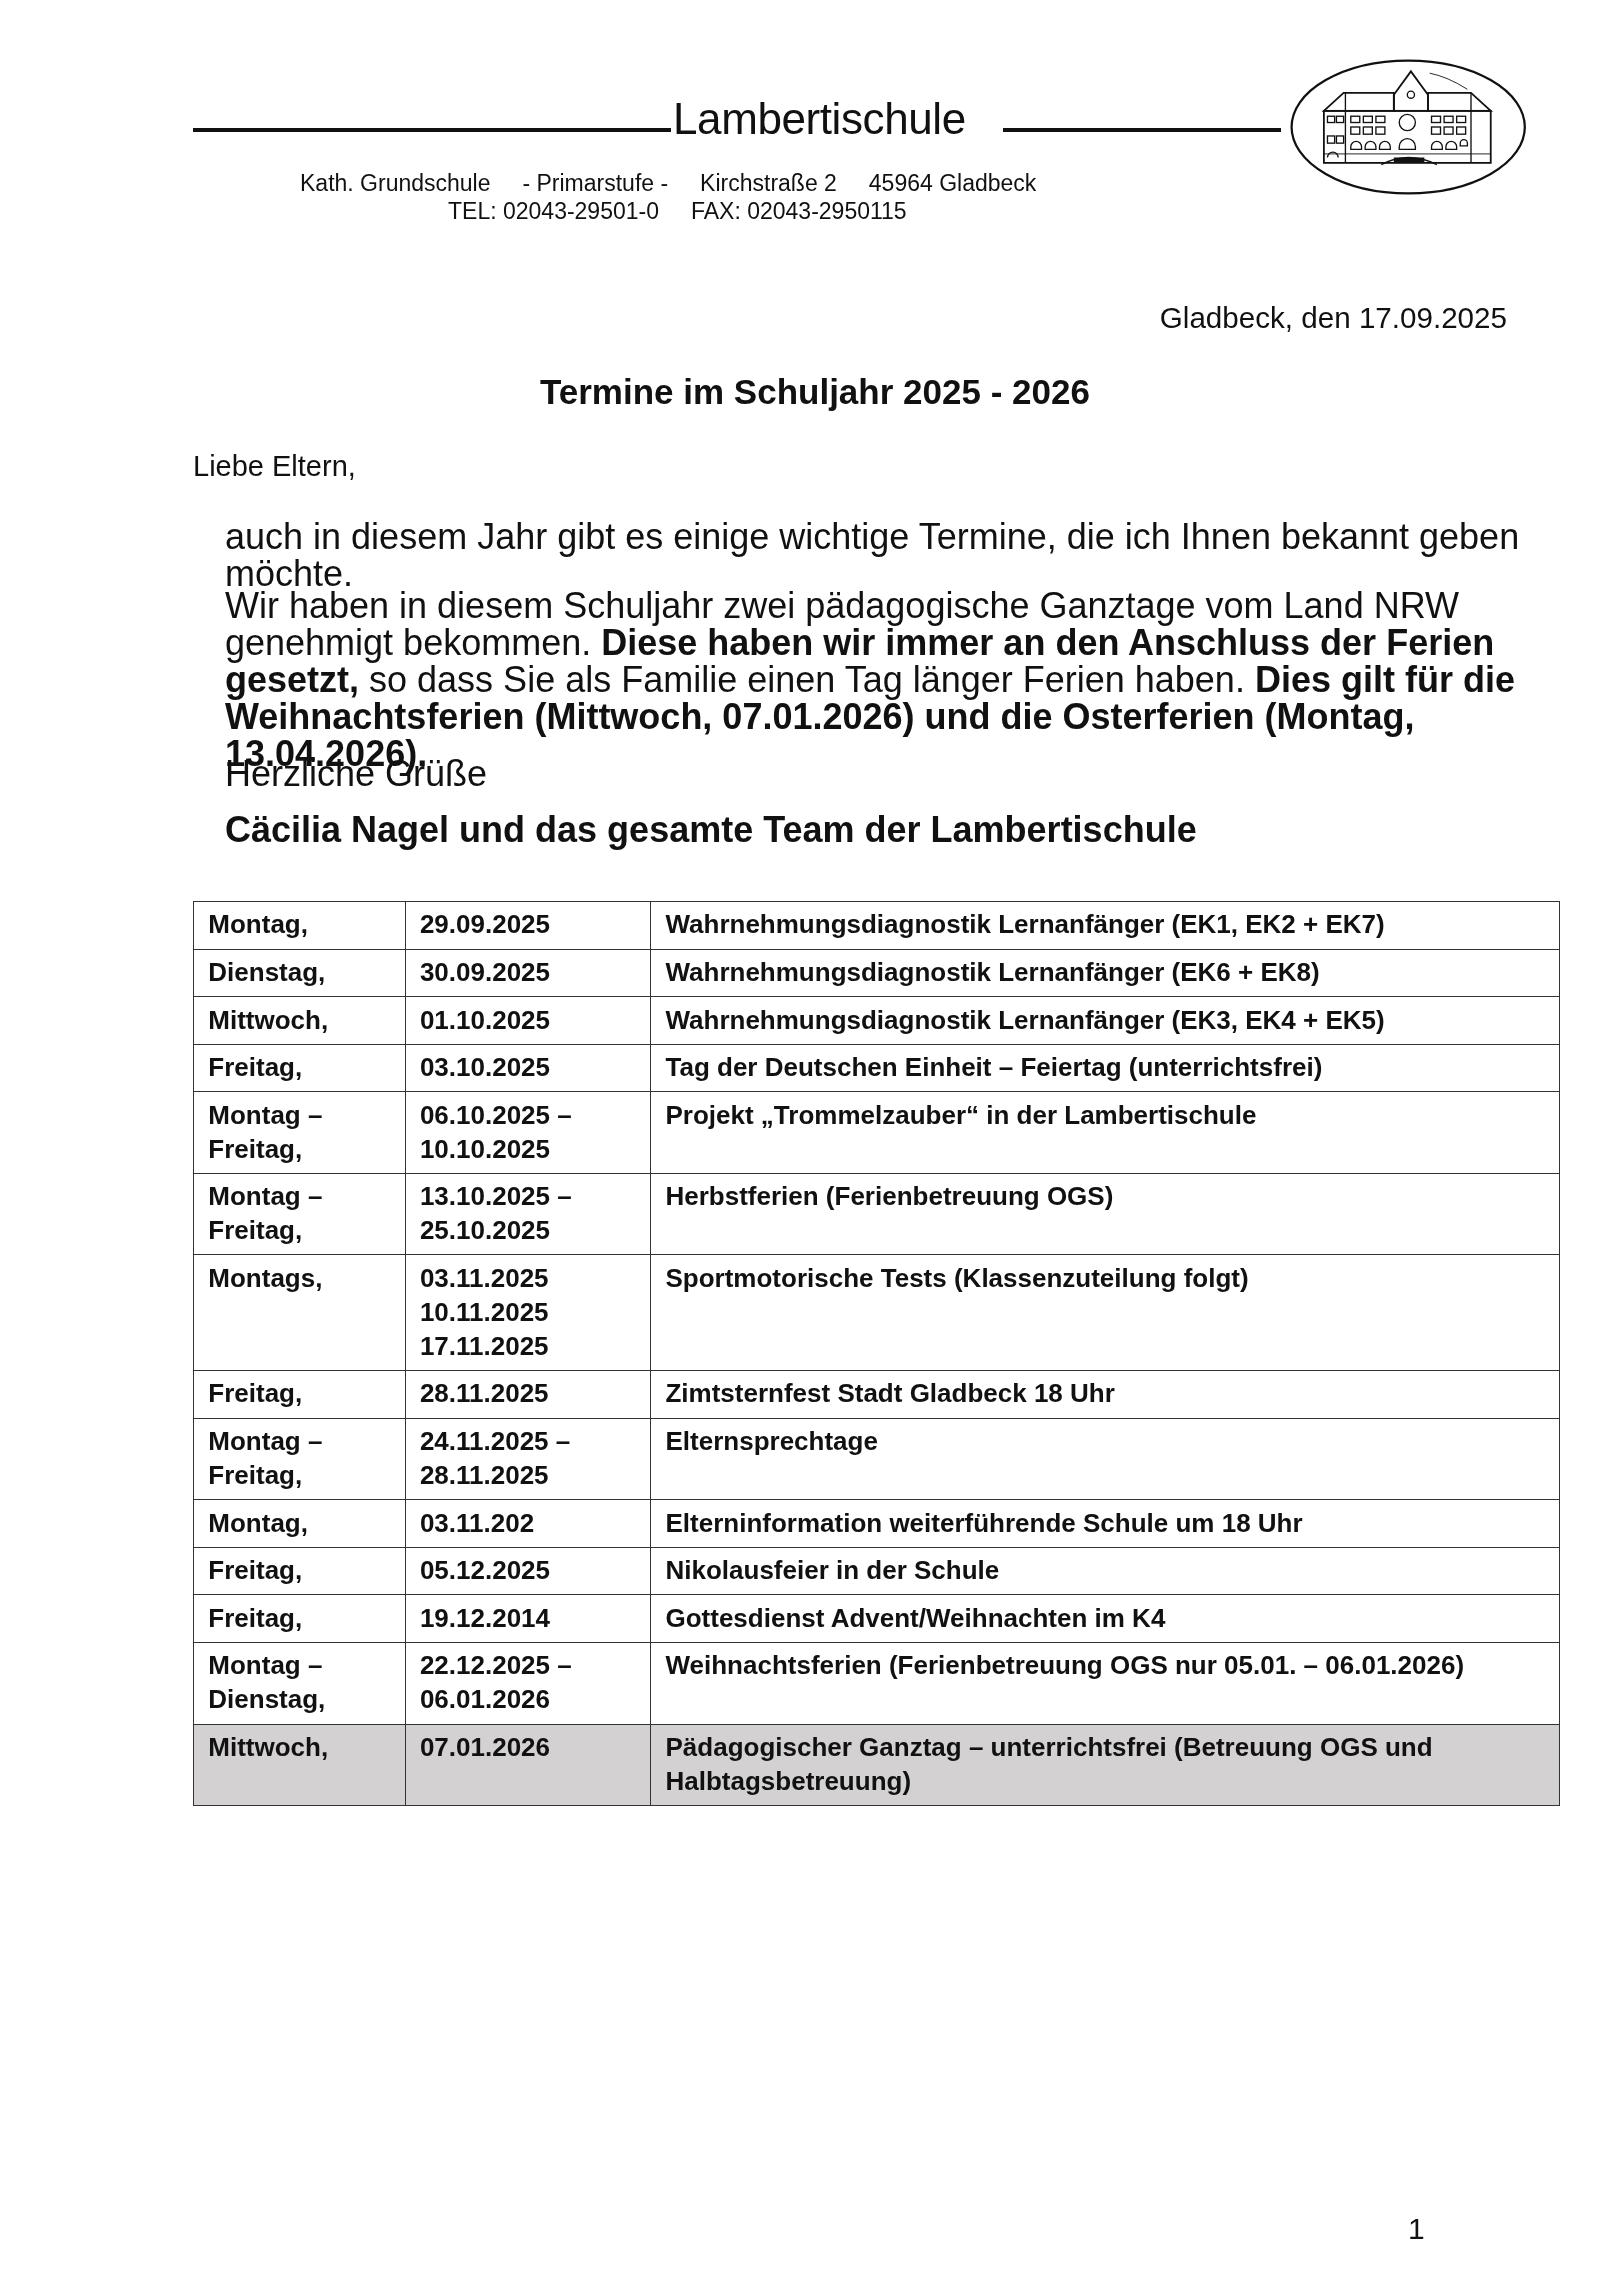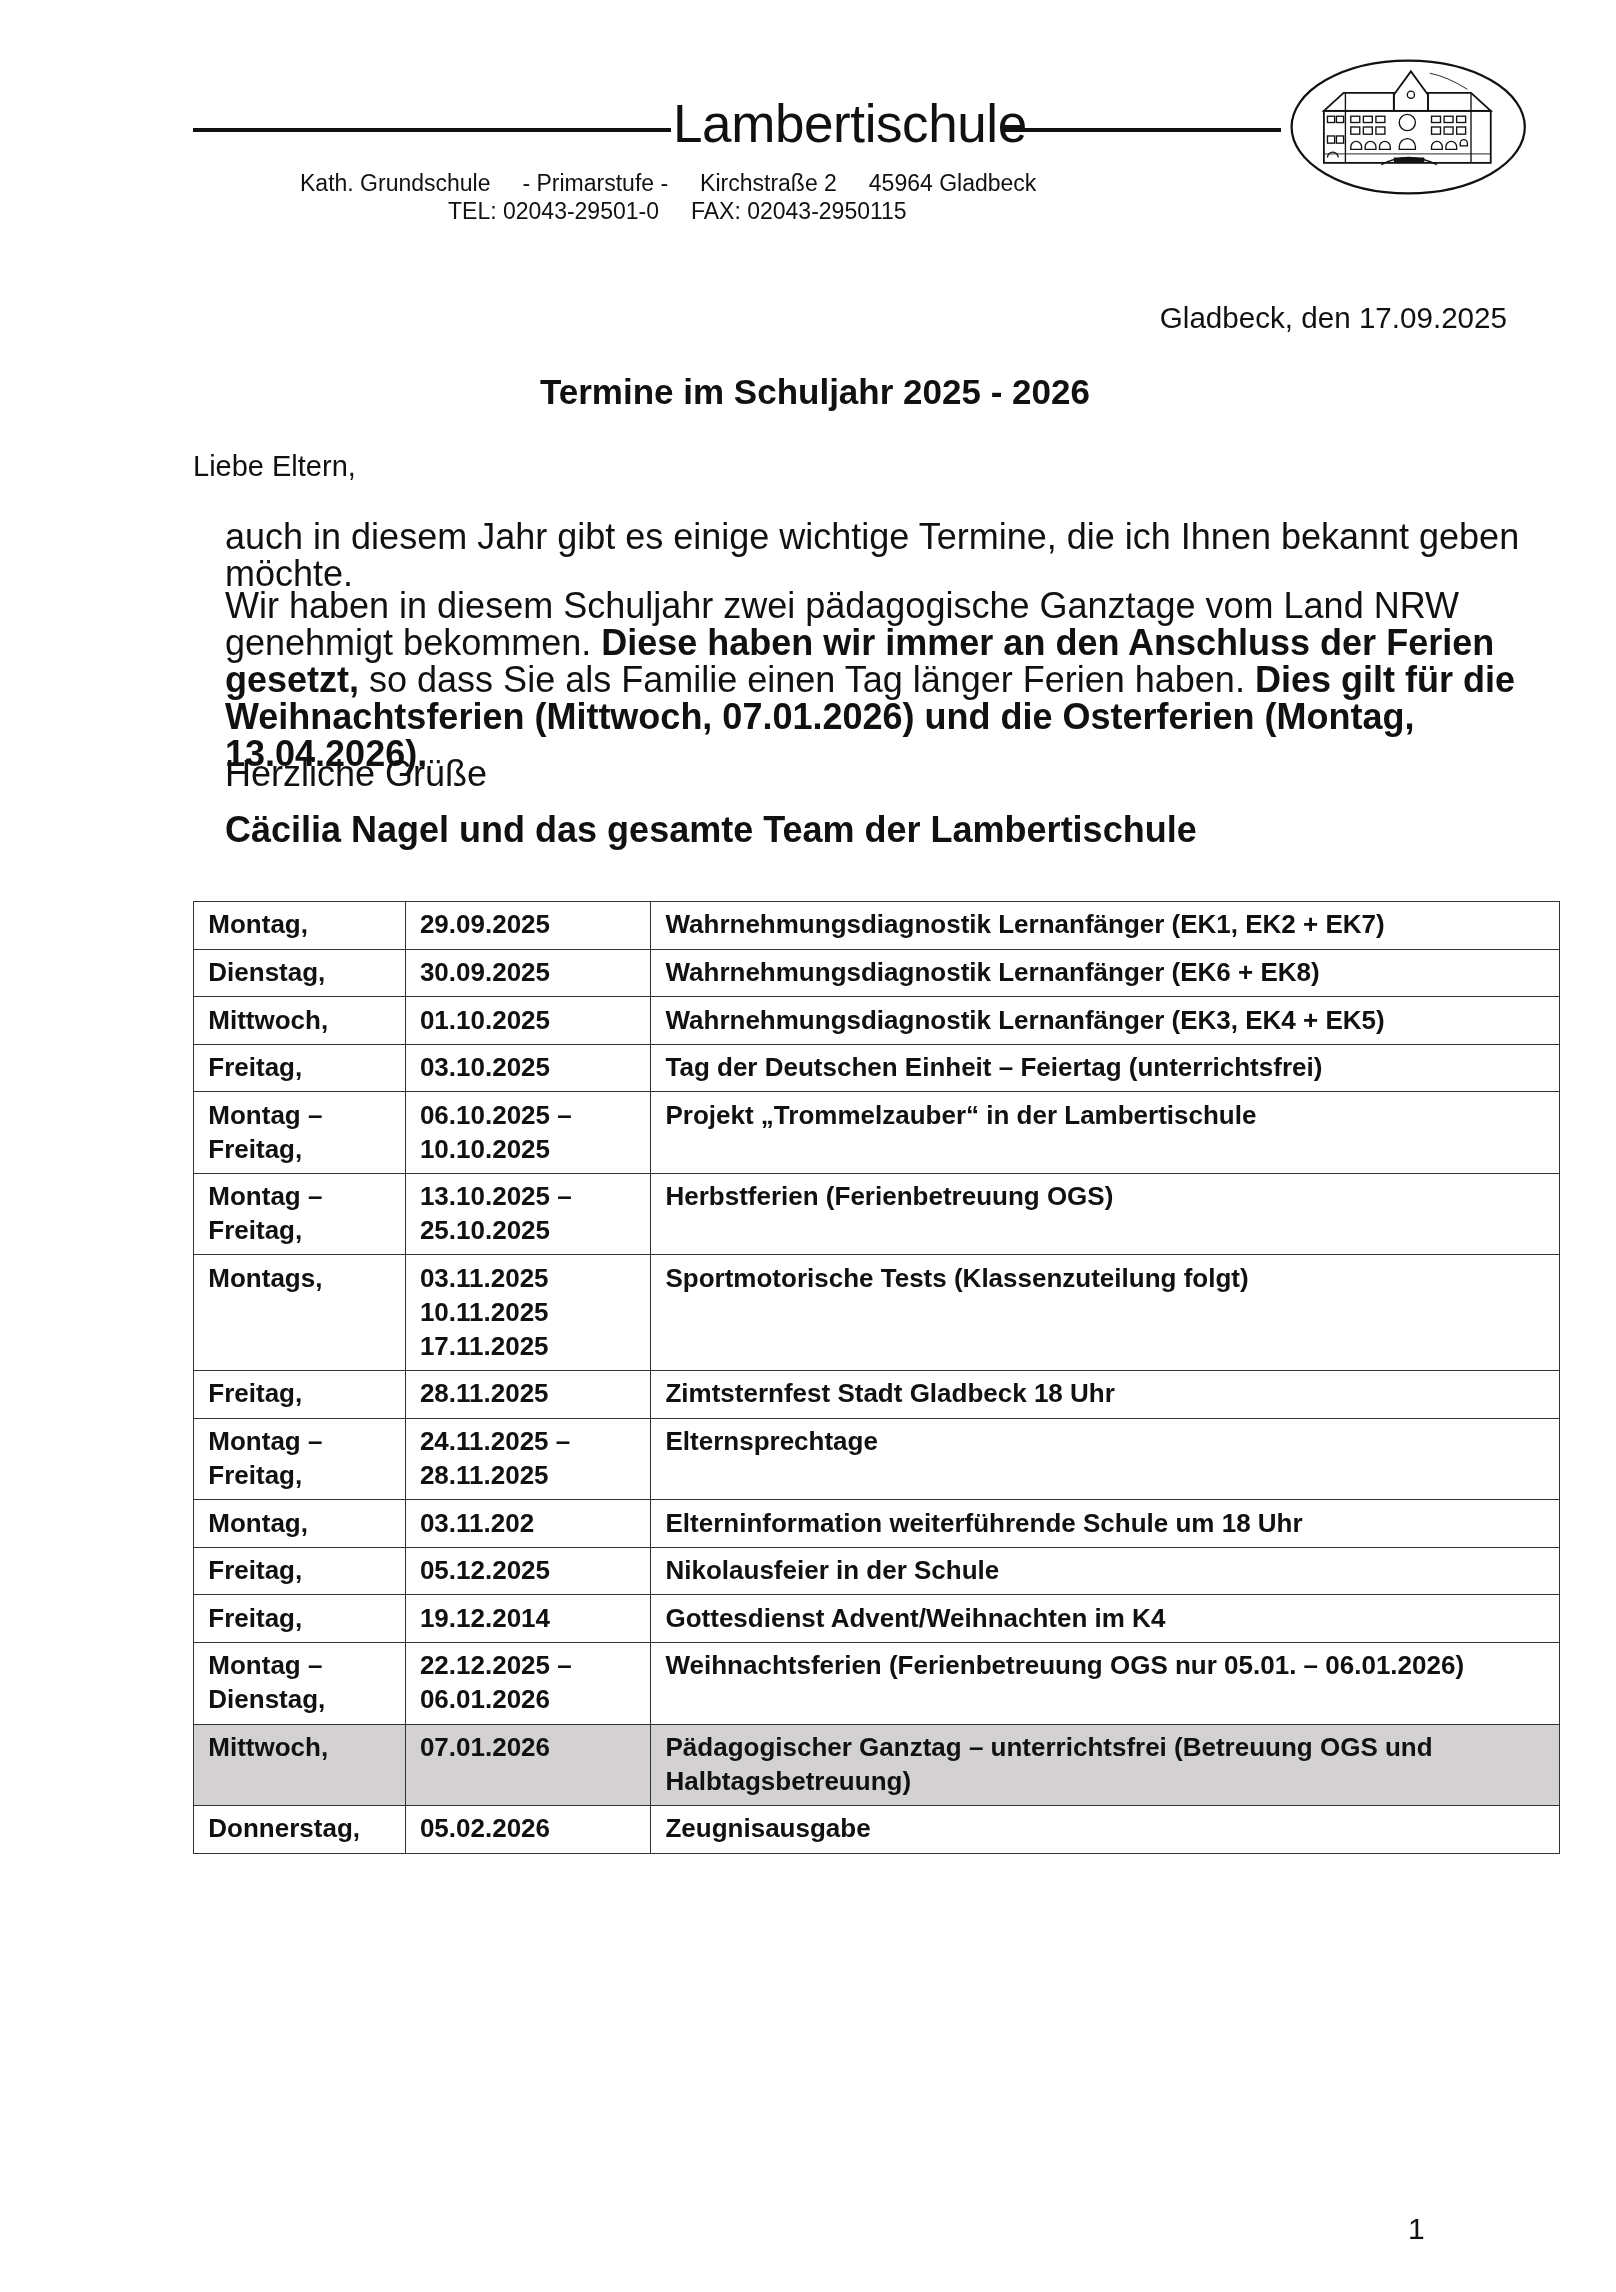--- a/index.html
+++ b/index.html
@@ -1,21 +1,21 @@
 <!DOCTYPE html>
 <html style="font-size:14.3px"><head>
 <meta charset="utf-8">
 <style>
   html, body { margin:0; padding:0; background:#ffffff; }
   body { width:1617px; height:2293px; position:relative; overflow:hidden;
          font-family:"Liberation Sans", sans-serif; color:#111; }
 
   
   .hline { position:absolute; height:3.6px; background:#111; }
-  .school-name { position:absolute; top:97px; left:673px; font-size:53px; line-height:1; letter-spacing:-0.4px;text-align:center; }
+  .school-name { position:absolute; top:97px; left:673px; font-size:44px; line-height:1; letter-spacing:-0.4px;text-align:center; }
   .sub1 { position:absolute; top:170px; left:300px; font-size:23px; white-space:pre; }
   .sub2 { position:absolute; top:198px; left:448px; font-size:23px; white-space:pre; }
   .logo { position:absolute; left:1288px; top:57px; width:244px; height:140px; }
 
   .date { position:absolute; top:301px; right:110px; font-size:29.6px; }
   .doc-title { position:absolute; top:372px; left:540px; font-size:35px; font-weight:bold; }
   .greeting { position:absolute; top:450px; left:193px; font-size:29px; }
 
   .para { position:absolute; left:193px; width:1299px; font-size:36px; line-height:37px;margin-left:32px; }
   .p1 { top:518px; }
@@ -232,26 +232,17 @@
       </tr>
       <tr class="grey">
         <td class="c1">
           <span class="cell-line">Mittwoch,</span>
         </td>
         <td class="c2">
           <span class="cell-line">07.01.2026</span>
         </td>
         <td class="c3">Pädagogischer Ganztag – unterrichtsfrei (Betreuung OGS und Halbtagsbetreuung)</td>
       </tr>
-      <tr>
-        <td class="c1">
-          <span class="cell-line">Donnerstag,</span>
-        </td>
-        <td class="c2">
-          <span class="cell-line">05.02.2026</span>
-        </td>
-        <td class="c3">Zeugnisausgabe</td>
-      </tr>
     </tbody>
 </table>
 
 <div class="page-num">1</div>
 
 
 </body></html>

